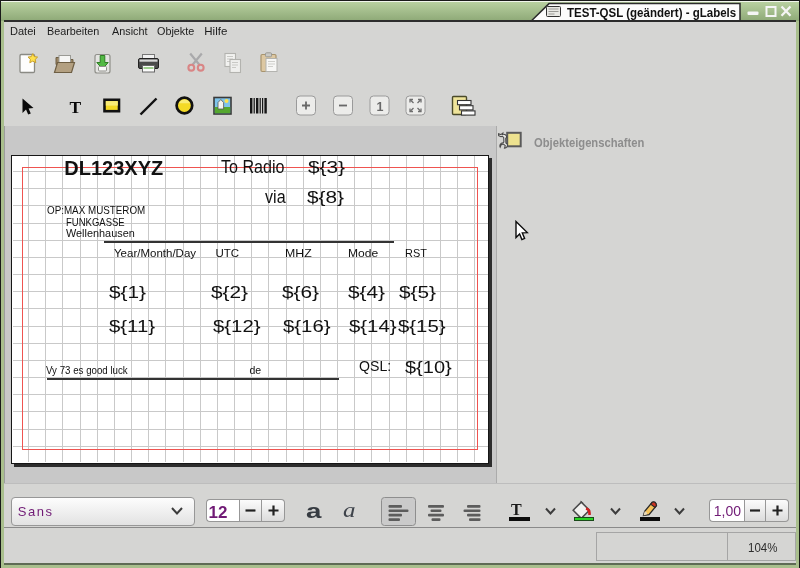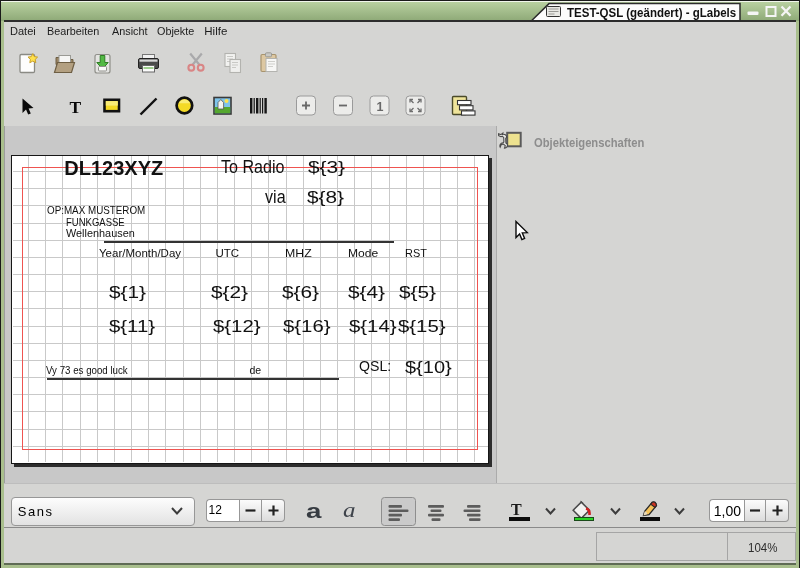--- a/index.html
+++ b/index.html
@@ -29,21 +29,21 @@
 #panel { position:absolute; left:497px; top:125.5px; width:298.5px; height:358px; background:#d5d5d3; }
 #panel-sep { position:absolute; left:496px; top:125.5px; width:1px; height:358px; background:#ababab; }
 #paneltitle { position:absolute; left:533.5px; top:135.5px; font-size:12px; font-weight:bold; color:#8d8d8d;
   transform:scaleX(0.935); transform-origin:0 0; white-space:nowrap; }
 
 #proptb-septop { position:absolute; left:4px; top:483px; width:792px; height:1px; background:#bdbdbd; }
 #proptb-sepbot { position:absolute; left:4px; top:526.5px; width:792px; height:1.5px; background:#8a8a8a; }
 .combo { position:absolute; background:linear-gradient(#fdfdfd,#e2e2e2); border:1px solid #979797; border-radius:4px; }
 .spinfield { position:absolute; background:#fff; border:1px solid #979797; border-right:none; border-radius:4px 0 0 4px; }
 .spinbtn { position:absolute; background:linear-gradient(#fbfbfb,#dcdcdc); border:1px solid #979797; }
-.ctext { position:absolute; font-size:13px; color:#000000; white-space:nowrap; }
+.ctext { position:absolute; font-size:13px; color:#701a75; white-space:nowrap; }
 
 .stbox { position:absolute; border:1px solid #a5a5a5; }
 </style>
 </head>
 <body>
 <div id="frame-dark"></div>
 <div id="titlebar"></div>
 <div id="titlebar-sep"></div>
 <div id="client"></div>
 <div id="bottom-sep"></div>
@@ -160,21 +160,21 @@
 <div id="redrect"></div>
 
 <div class="t" style="left:64.3px; top:157.6px; font-size:20px; font-weight:bold; transform:scaleX(1.0);">DL123XYZ</div>
 <div class="t" style="left:220.5px; top:158.5px; font-size:17.5px; transform:scaleX(0.92);">To Radio</div>
 <div class="t" style="left:307.5px; top:159.6px; font-size:16px; transform:scaleX(1.30);">${3}</div>
 <div class="t" style="left:265.3px; top:189.2px; font-size:17.5px; transform:scaleX(0.92);">via</div>
 <div class="t" style="left:306.6px; top:190.1px; font-size:16px; transform:scaleX(1.30);">${8}</div>
 <div class="t" style="left:46.5px; top:205.3px; font-size:10.5px; transform:scaleX(0.936);">OP:MAX MUSTEROM</div>
 <div class="t" style="left:66px; top:217.2px; font-size:10.5px; transform:scaleX(0.906);">FUNKGASSE</div>
 <div class="t" style="left:65.7px; top:228.1px; font-size:10.5px; transform:scaleX(1.036);">Wellenhausen</div>
-<div class="t" style="left:99px; top:248.3px; font-size:11.5px; transform:scaleX(1.0);">Year/Month/Day</div>
+<div class="t" style="left:114px; top:248.3px; font-size:11.5px; transform:scaleX(1.0);">Year/Month/Day</div>
 <div class="t" style="left:215.5px; top:248.3px; font-size:11.5px; transform:scaleX(1.0);">UTC</div>
 <div class="t" style="left:284.5px; top:248.3px; font-size:11.5px; transform:scaleX(1.07);">MHZ</div>
 <div class="t" style="left:348px; top:248.3px; font-size:11.5px; transform:scaleX(1.05);">Mode</div>
 <div class="t" style="left:404.8px; top:248.3px; font-size:11.5px; transform:scaleX(0.95);">RST</div>
 <div class="t" style="left:109px; top:284.9px; font-size:16px; transform:scaleX(1.30);">${1}</div>
 <div class="t" style="left:210.5px; top:284.9px; font-size:16px; transform:scaleX(1.30);">${2}</div>
 <div class="t" style="left:282px; top:284.9px; font-size:16px; transform:scaleX(1.30);">${6}</div>
 <div class="t" style="left:348px; top:284.9px; font-size:16px; transform:scaleX(1.30);">${4}</div>
 <div class="t" style="left:398.5px; top:284.9px; font-size:16px; transform:scaleX(1.30);">${5}</div>
 <div class="t" style="left:109px; top:318.8px; font-size:16px; transform:scaleX(1.27);">${11}</div>
@@ -201,21 +201,21 @@
 </svg>
 
 <div id="proptb-septop"></div>
 <div id="proptb-sepbot"></div>
 <div class="combo" style="left:11px; top:496.5px; width:184px; height:29.5px;"></div>
 <span class="ctext" style="left:17.8px; top:503.5px; letter-spacing:1.5px;">Sans</span>
 <svg class="abs" style="left:170px; top:506px;" width="16" height="10" viewBox="0 0 16 10">
   <path d="M 2 2 L 7 7.5 L 12 2" fill="none" stroke="#3c3c3c" stroke-width="2"></path>
 </svg>
 <div class="spinfield" style="left:205.5px; top:499px; width:33.5px; height:23px;"></div>
-<span class="ctext" style="left:208.5px; top:503px; font-size:12px;">12</span>
+<span class="ctext" style="left:208.5px; top:503px; font-size:17px;font-weight:bold;">12</span>
 <div class="spinbtn" style="left:238.5px; top:499px; width:23px; height:23px;"></div>
 <div class="spinbtn" style="left:261.5px; top:499px; width:23px; height:23px; border-left:none; border-radius:0 4px 4px 0;"></div>
 <svg class="abs" style="left:238.5px; top:499px;" width="46" height="23" viewBox="0 0 46 23">
   <path d="M 6.5 11.5 h 10" stroke="#222" stroke-width="2.2"></path>
   <path d="M 29.5 11.5 h 10 M 34.5 6.5 v 10" stroke="#222" stroke-width="2.2"></path>
 </svg>
 
 <span class="abs" style="left:305.5px; top:498.5px; font-size:21px; font-weight:bold; color:#363b41; transform:scaleX(1.32); transform-origin:0 0;">a</span>
 <span class="abs" style="left:342.5px; top:499px; font-size:20px; font-style:italic; font-family:'Liberation Serif',serif; color:#3e434a; transform:scaleX(1.25); transform-origin:0 0;">a</span>
 

